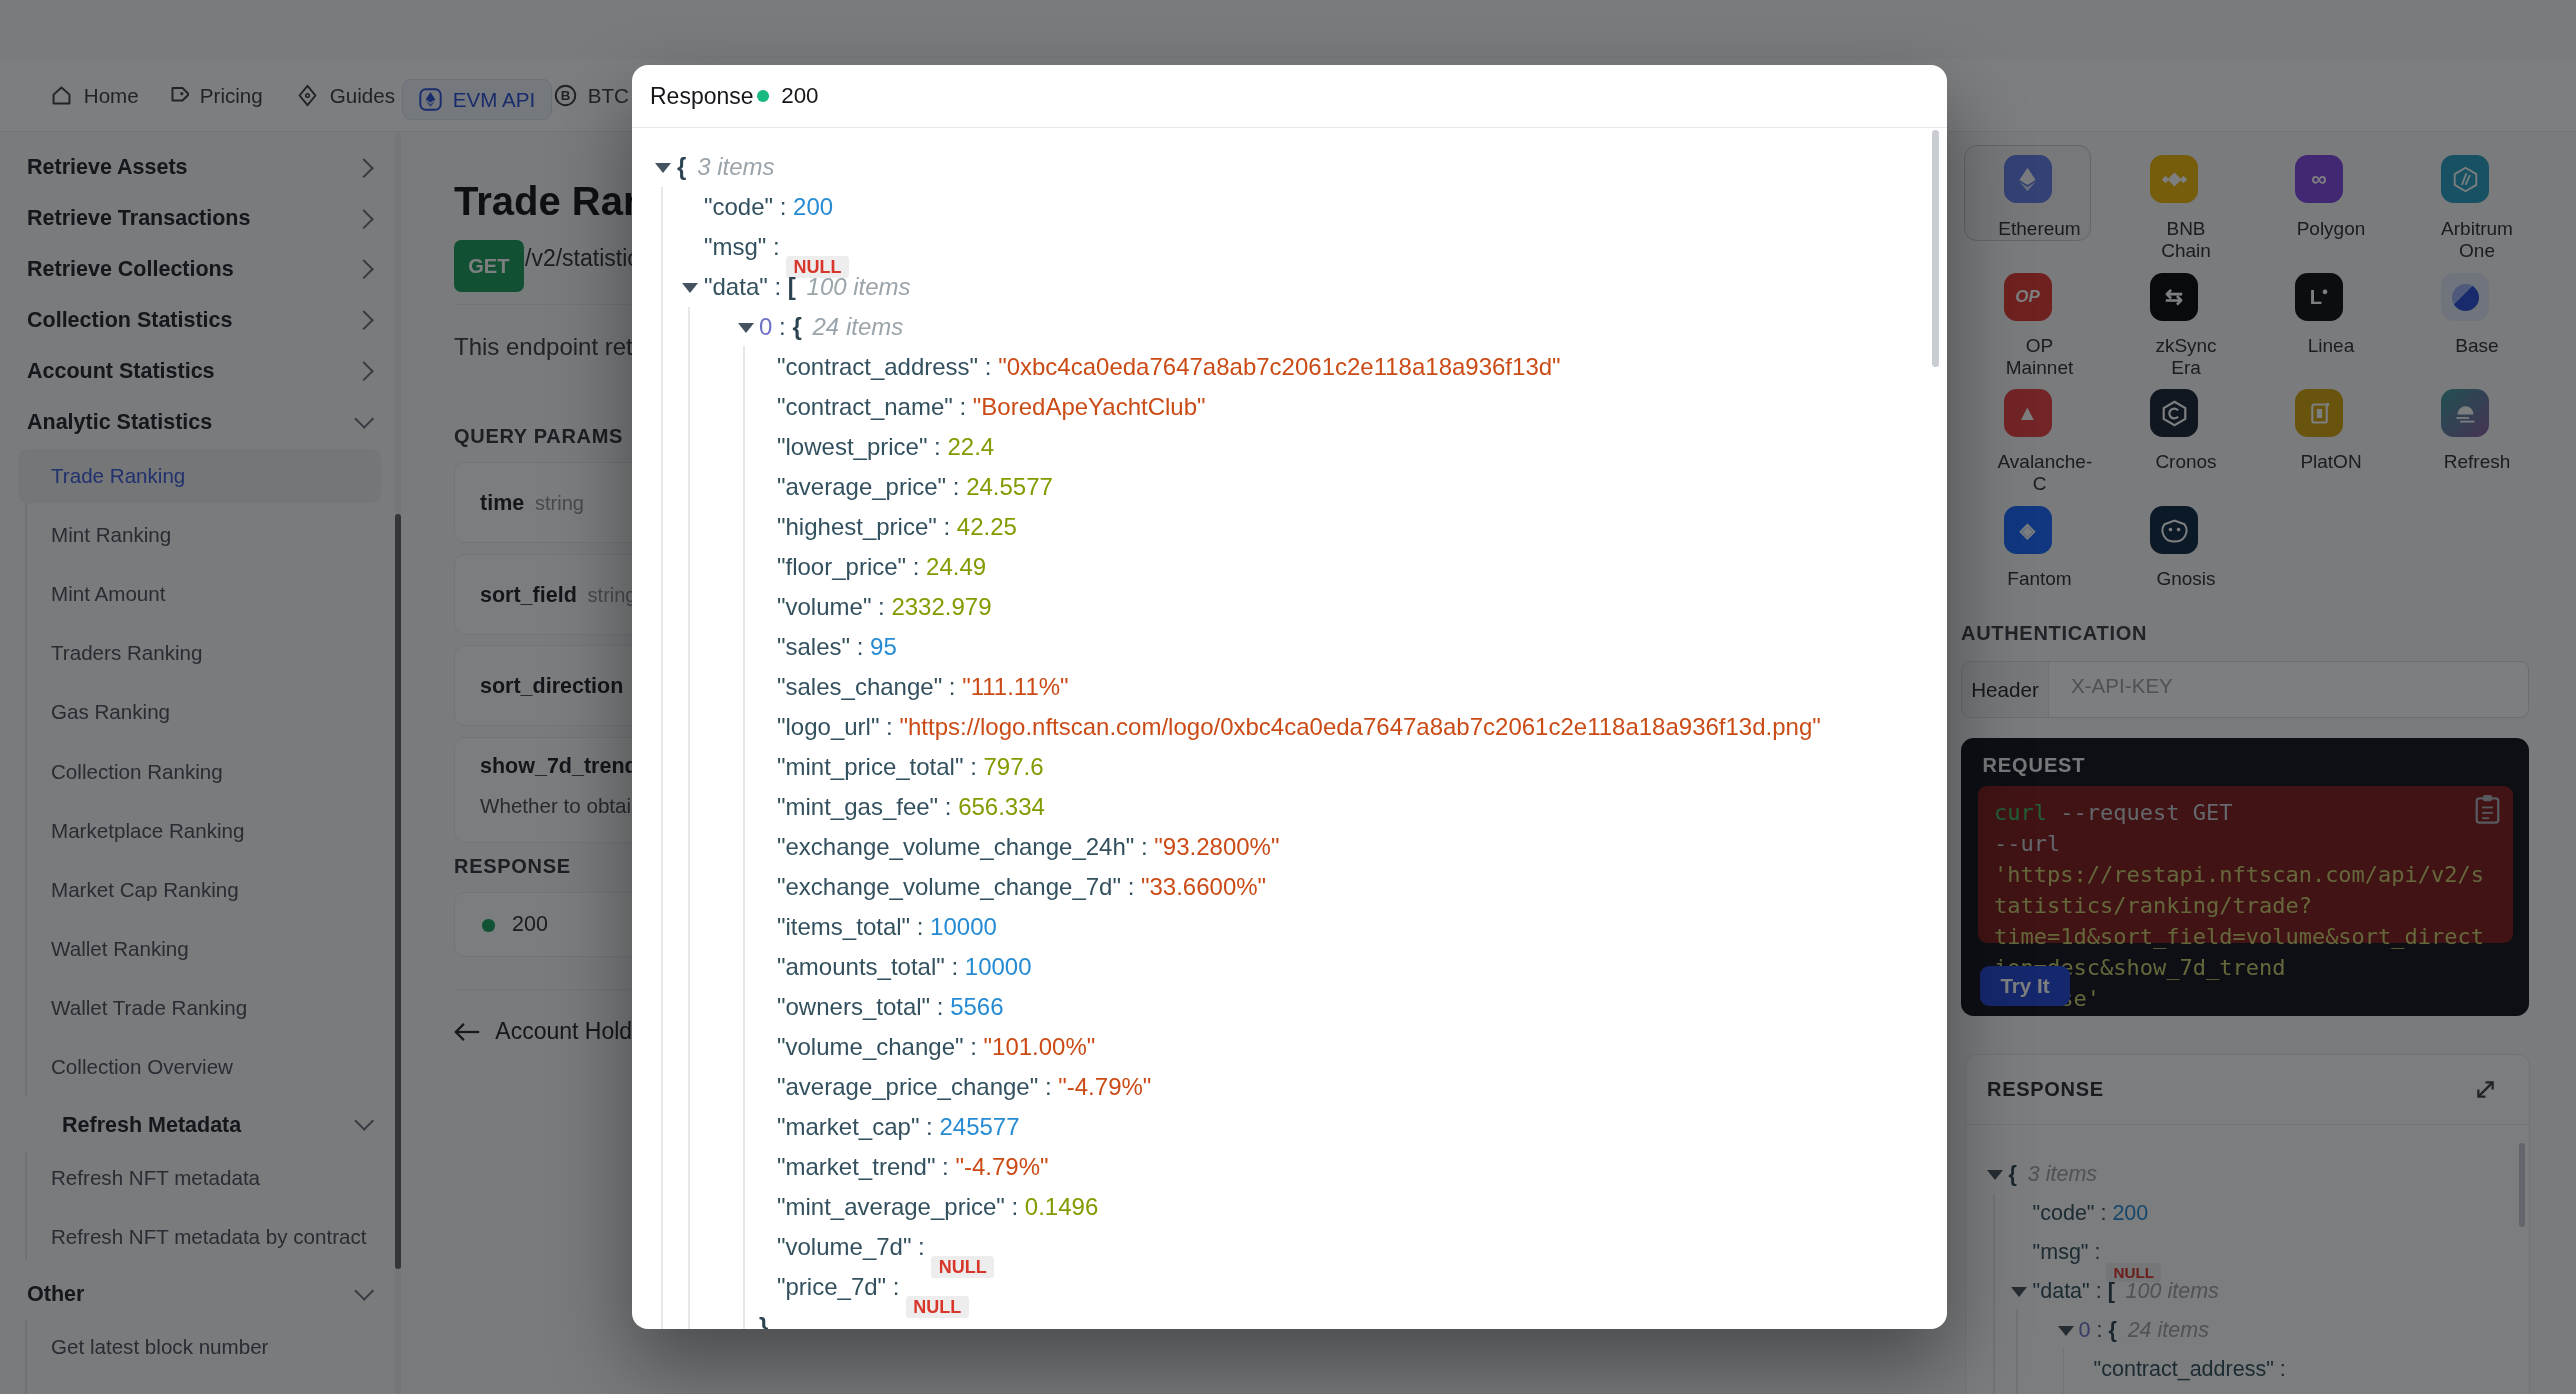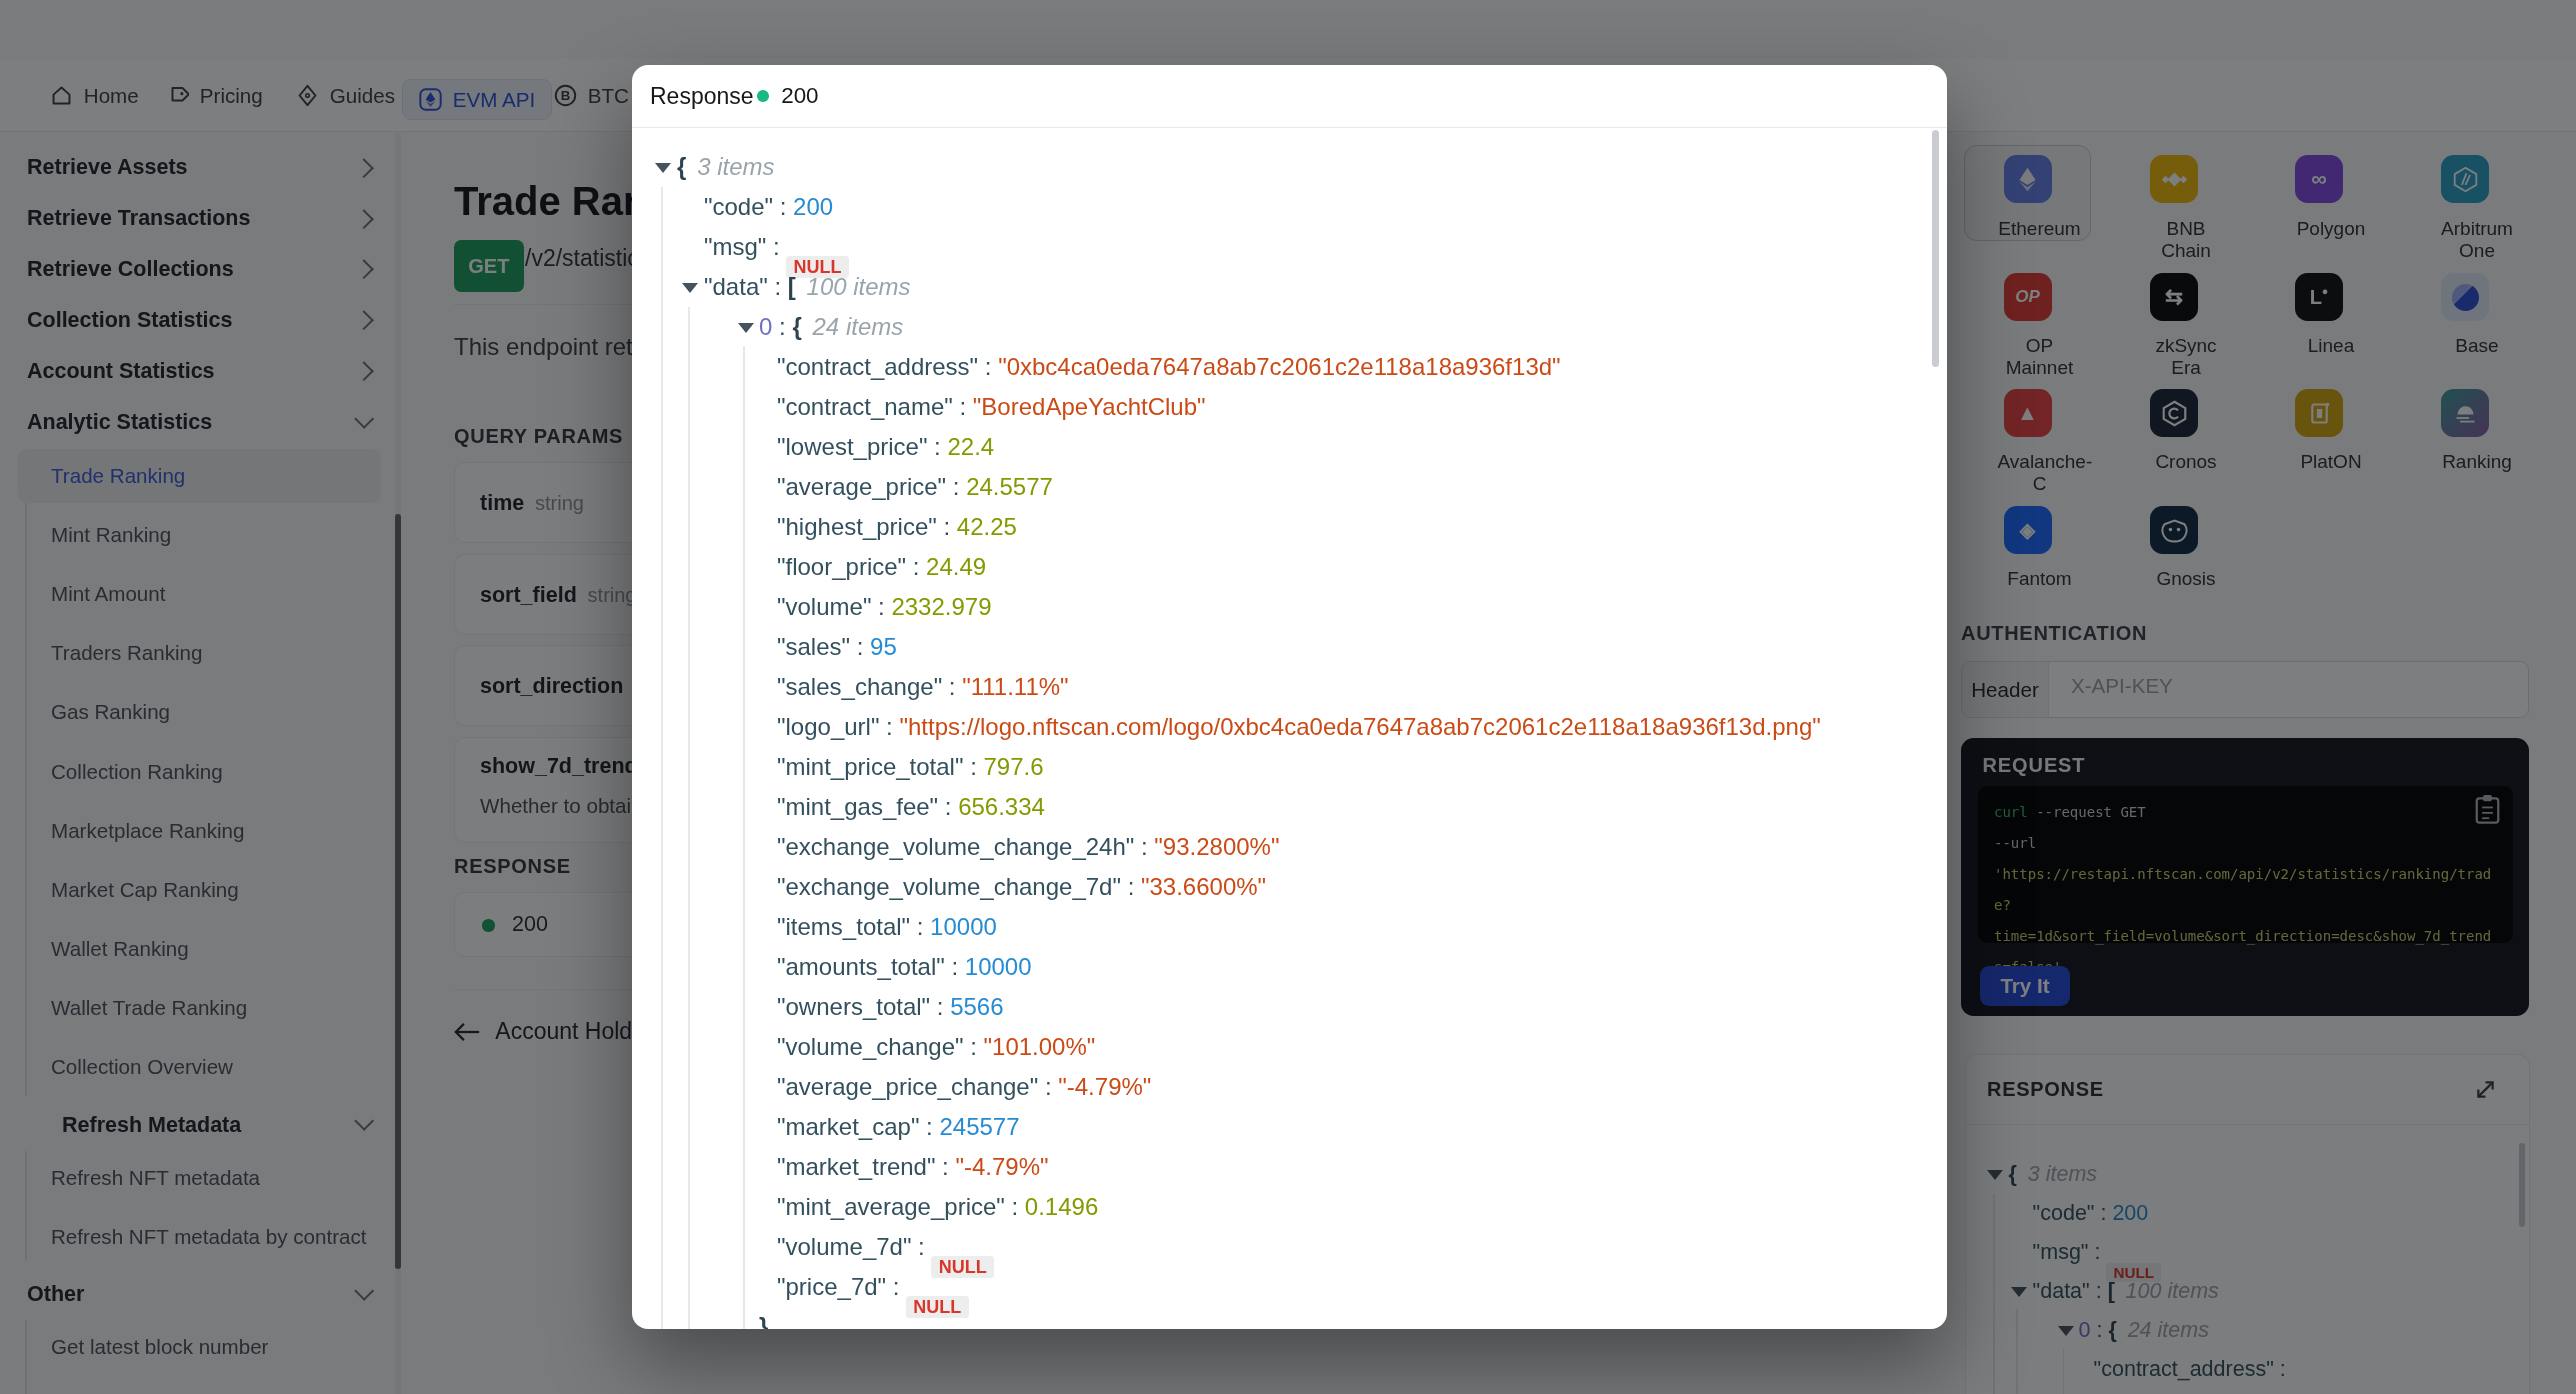--- a/index.html
+++ b/index.html
@@ -56,21 +56,21 @@
   .chain-cell { position:absolute; width:108px; text-align:center; }
   .chain-tile { width:48px; height:48px; margin:0 auto; border-radius:12.5px; display:flex; align-items:center; justify-content:center; color:#fff; font-weight:700; }
   .chain-label { margin-top:14.3px; font-size:19px; color:#2E3238;margin-left:24px; }
   #chain-selected-frame { position:absolute; left:2.7px; top:11.7px; width:127px; height:96px; border:0.9px solid #C9CDD3; background:#F2F3F5; border-radius:12.5px; }
   #auth-label { position:absolute; left:0; top:489px; font-size:20px; font-weight:700; letter-spacing:0.7px; color:#3A3F46; }
   #auth-input { position:absolute; left:0; top:528px; width:568px; height:57px; background:#FFFFFF; border:0.9px solid #D9DCE0; border-radius:9px; overflow:hidden; }
   #auth-seg { position:absolute; left:0; top:0; width:87px; height:56px; background:#F1F2F4; border-right:0.9px solid #E4E6E9; display:flex; align-items:center; justify-content:center; font-size:20.6px; color:#23272E; }
   #auth-ph { position:absolute; left:109px; top:12px; font-size:20.6px; color:#9AA1AA; }
   #req-card { position:absolute; left:0; top:605px; width:568px; height:278px; background:#13151E; border-radius:12.5px; }
   #req-label { position:absolute; left:21.5px; top:16px; font-size:20px; font-weight:700; letter-spacing:0.9px; color:#F1F2F5; }
-  #req-code { position:absolute; left:17px; top:48px; width:535px; height:157px; background:#000000; border-radius:9px; padding:10.8px 16px; font-family:"DejaVu Sans Mono", monospace; font-size:14px; line-height:31px; white-space:pre-wrap; word-break:break-all; }
+  #req-code { position:absolute; left:17px; top:48px; width:535px; height:157px; background:#7f1d1d; border-radius:9px; padding:10.8px 16px; font-family:"DejaVu Sans Mono", monospace; font-size:22px; line-height:31px; white-space:pre-wrap; word-break:break-all; }
   .code-cmd { color:#3FBE63; } .code-flag { color:#C9CED6; } .code-url { color:#CCCF70; }
   #clipboard-btn { position:absolute; left:513px; top:56px; width:27px; height:30.5px; }
   #tryit-btn { position:absolute; left:19px; top:228px; width:90px; height:40px; background:#2348D8; border-radius:9px; color:#FFFFFF; font-size:20.6px; font-weight:700; display:flex; align-items:center; justify-content:center; }
   #resp-panel { position:absolute; left:3.6px; top:921px; width:565px; height:359px; background:#FBFCFD; border:0.9px solid #E6E8EB; border-radius:12.5px 12.5px 0 0; border-bottom:none; }
   #resp-head { position:absolute; left:0; top:0; width:100%; height:69px; }
   #resp-label { position:absolute; left:21.5px; top:23px; font-size:20px; font-weight:700; letter-spacing:0.7px; color:#2A2F36; }
   #resp-div { position:absolute; left:0; top:69px; width:100%; height:0.9px; background:#E8EAED; }
   #mini-json { position:absolute; left:20px; top:100px; width:520px; }
   #mini-thumb { position:absolute; left:553px; top:88px; width:6.3px; height:84px; background:#C6CAD0; border-radius:3.6px; }
 
@@ -317,21 +317,21 @@
           <div class="chain-label">PlatON</div>
         </div>
         <div class="chain-cell" style="left: 450px; top: 256px;">
           <div class="chain-tile" style="background: linear-gradient(135deg, rgb(61, 158, 158), rgb(138, 95, 168));">
             <svg width="27" height="27" viewBox="0 0 30 30">
               <path d="M6 16 A9 9 0 0 1 24 16 Z" fill="#FFFFFF"></path>
               <line x1="5" y1="20" x2="19" y2="20" stroke="#FFFFFF" stroke-width="2"></line>
               <line x1="9" y1="24" x2="25" y2="24" stroke="#FFFFFF" stroke-width="2"></line>
             </svg>
           </div>
-          <div class="chain-label">Ranking</div>
+          <div class="chain-label">Refresh</div>
         </div>
         <div class="chain-cell" style="left: 12.5px; top: 373px;">
           <div class="chain-tile" style="background: rgb(25, 105, 255);">
             <span style="font-size:20px; color:#fff;">◈</span>
           </div>
           <div class="chain-label">Fantom</div>
         </div>
         <div class="chain-cell" style="left: 159px; top: 373px;">
           <div class="chain-tile" style="background: rgb(15, 42, 69);">
             <svg width="27" height="27" viewBox="0 0 30 30">

